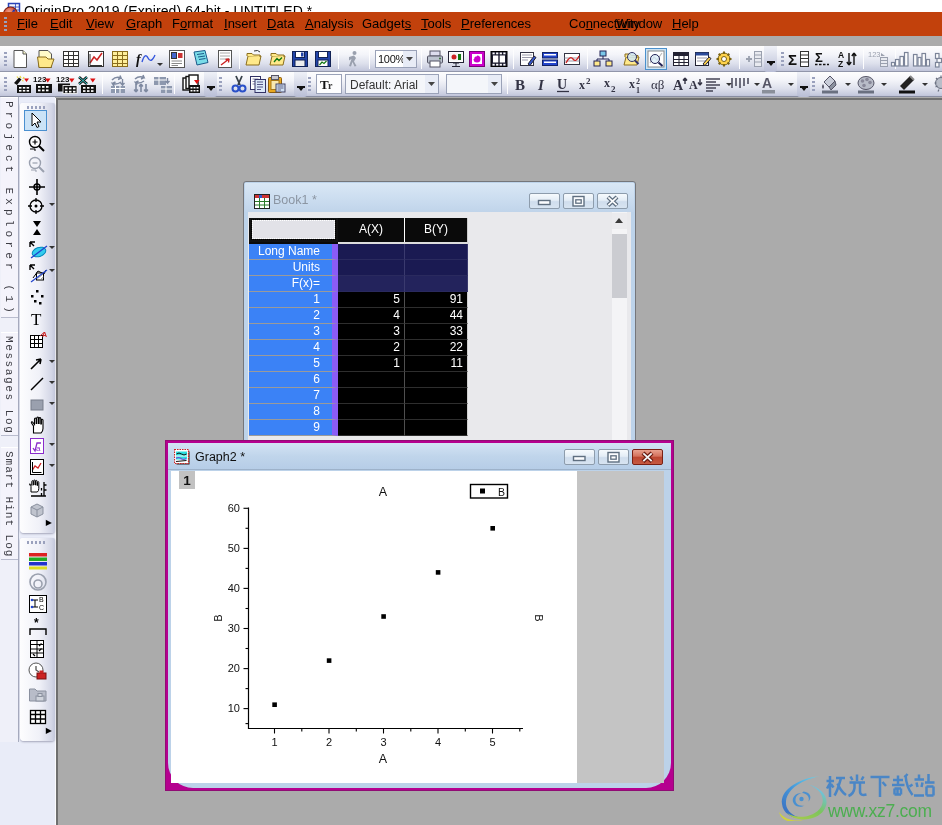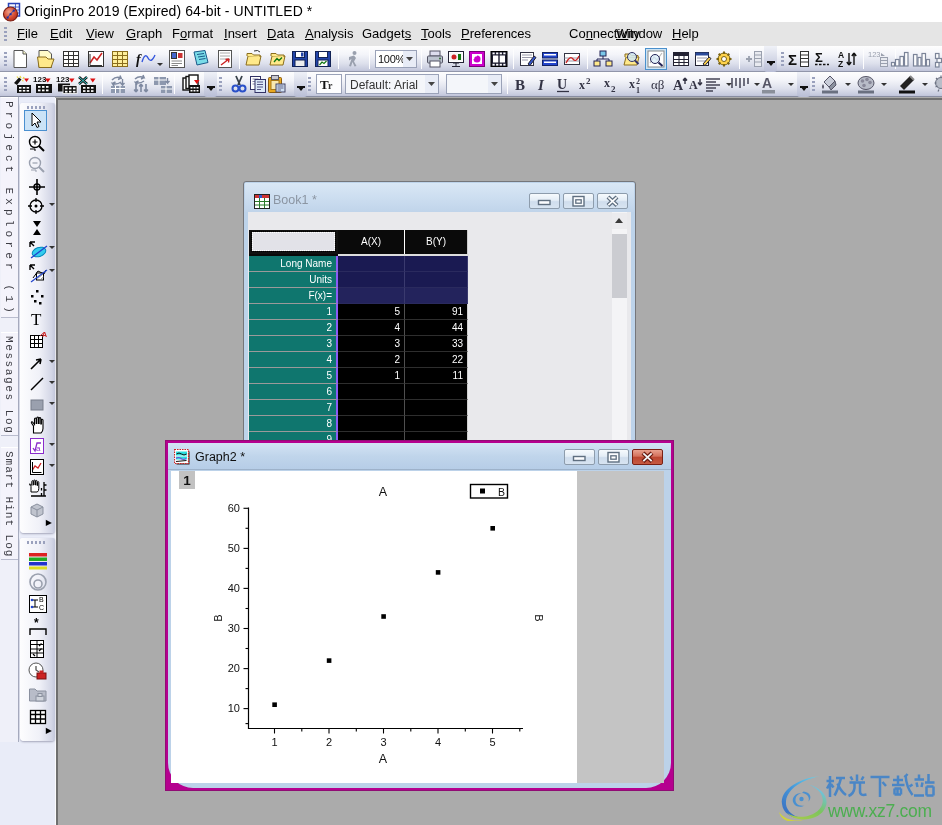--- a/index.html
+++ b/index.html
@@ -2,21 +2,21 @@
 <html><head>
 <meta charset="utf-8">
 <style>
 * { margin:0; padding:0; box-sizing:border-box; }
 html,body { width:942px; height:825px; overflow:hidden; font-family:"Liberation Sans", sans-serif; }
 #root { position:relative; width:942px; height:825px; background:#ababab; }
 
 
 #titlebar { position:absolute; left:0; top:0; width:942px; height:22px; background:#ffffff; }
 #titlebar .txt { position:absolute; left:24px; top:3px; font-size:14px; color:#000; letter-spacing:0.1px; }
-#menubar { position:absolute; left:0; top:22px; width:942px; height:24px; background:#e5e5e5; }
+#menubar { position:absolute; left:0; top:12px; width:942px; height:24px; background:#c2410c; }
 .menuitem { position:absolute; top:4px; font-size:13px; color:#000; }
 .menuitem u { text-decoration:underline; }
 #tb1 { position:absolute; left:0; top:46px; width:942px; height:26px; border-bottom:1px solid #9196aa;
   background:linear-gradient(180deg,#fefefe 0%,#f3f4f9 35%,#dde0ec 70%,#c5c9dd 96%,#bfc3d8 100%); }
 #tb2 { position:absolute; left:0; top:72px; width:942px; height:25px; border-bottom:1px solid #888da1;
   background:linear-gradient(180deg,#fefefe 0%,#f3f4f9 35%,#dde0ec 70%,#c5c9dd 96%,#bfc3d8 100%); }
 .grip { position:absolute; width:3px; background:repeating-linear-gradient(180deg,#9aa1bd 0 2px,transparent 2px 4px); }
 .vsep { position:absolute; width:1px; background:#b4b9cf; border-right:1px solid #fdfdfe; }
 .ticon { position:absolute; width:20px; height:20px; }
 .chevtab { position:absolute; width:13px; background:linear-gradient(180deg,#f0f2f8,#b9bed6); border-radius:0 0 3px 3px; }
@@ -50,24 +50,24 @@
 #book1 .content { position:absolute; left:4px; top:30px; right:4px; bottom:0; background:#e9e9ec; overflow:hidden; }
 
 #graph2 { position:absolute; left:165px; top:440px; width:509px; height:351px; background:#b5008f; box-shadow:inset 0 0 0 1px #900c74; }
 #graph2 .inner { position:absolute; left:3px; top:3px; right:3px; bottom:3px; background:#bcd2e9;border-radius:25px; }
 #graph2 .tbar { position:absolute; left:0; top:0; width:100%; height:27px; border-bottom:1px solid #9db2ca;
   background:linear-gradient(180deg,#d3e3f4 0%,#c0d5eb 50%,#b6cde7 100%); }
 #graph2 .ttext { position:absolute; left:27px; top:7px; font-size:12.5px; color:#101010; }
 #graph2 .content { position:absolute; left:3px; top:28px; right:7px; bottom:5px; background:#c4c4c4; overflow:hidden; }
 
 
-.sheet { position:absolute; left:1px; top:18px; font-size:10px; color:#fff; }
+.sheet { position:absolute; left:1px; top:6px; font-size:12px; color:#fff; }
 .srow { display:flex; }
-.c0 { width:89px; background:#0f766e; border-bottom:1px solid #9a9a9a; border-right:2px solid #8b5cf6;
-  text-align:right; padding-right:4px; height:16px; line-height:15px; }
+.c0 { width:89px; background:#3b82f6; border-bottom:1px solid #9a9a9a; border-right:6px solid #8b5cf6;
+  text-align:right; padding-right:12px; height:16px; line-height:15px; }
 .cA { width:67px; background:#000; border-bottom:1px solid #2e2e2e; border-right:1px solid #4f4f4f; text-align:right; padding-right:4px; height:16px; line-height:15px; }
 .cB { width:63px; background:#000; border-bottom:1px solid #2e2e2e; border-right:1px solid #cfcfcf; text-align:right; padding-right:4px; height:16px; line-height:15px; }
 .sel { background:#1a1a52; border-bottom-color:#2a2a5e !important; border-right-color:#3a3a6e !important; }
 .sel2 { background:#23235c; border-bottom-color:#2a2a5e !important; border-right-color:#3a3a6e !important; }
 .wclose { background:linear-gradient(180deg,#e9a18f 0%,#d4715c 45%,#bc4530 50%,#c65a42 100%) !important; border-color:#7a2013 !important; }
 
 
 #gpage { position:absolute; left:0; top:0; width:406px; height:318px; background:#fff; }
 
 

